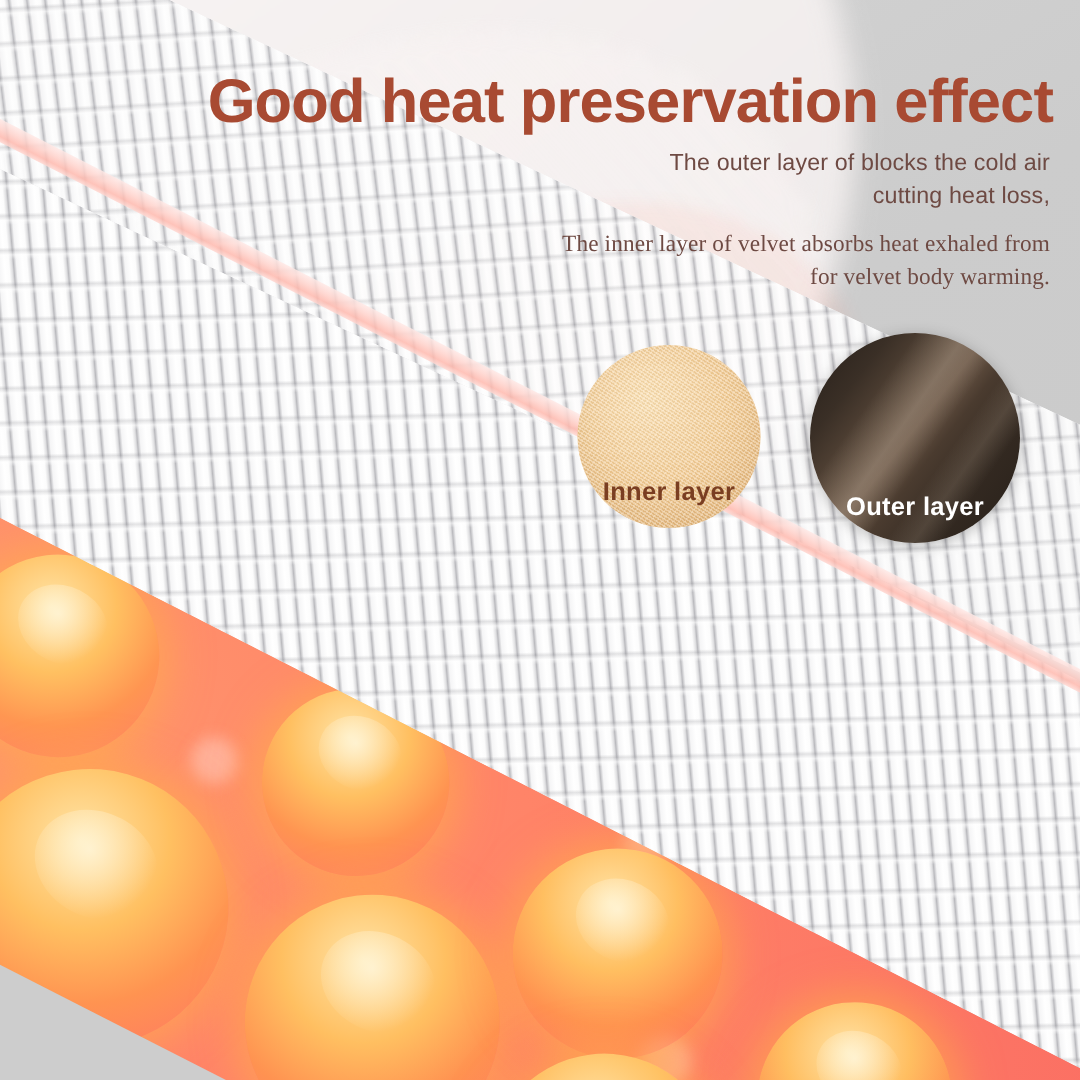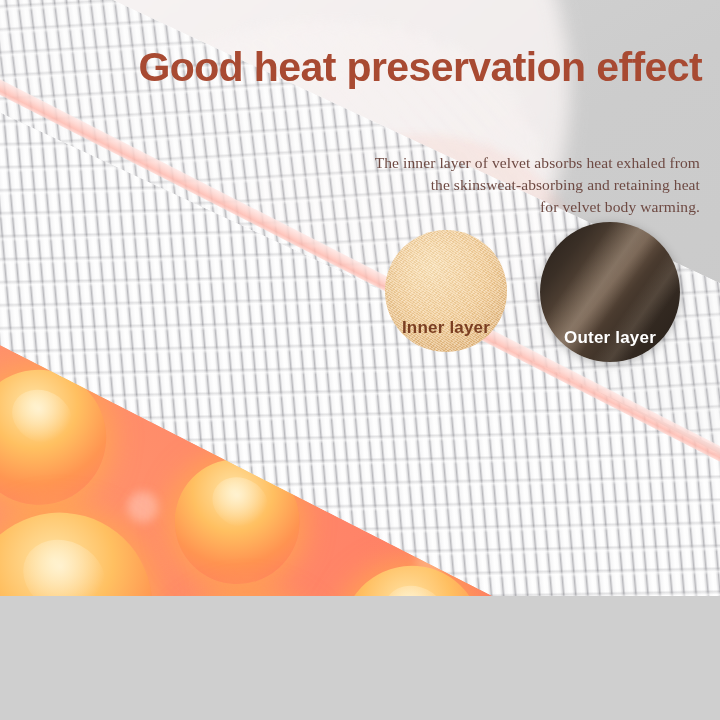--- a/index.html
+++ b/index.html
@@ -1,21 +1,21 @@
 <!DOCTYPE html>
 <html><head>
 <meta charset="utf-8">
 <style>
   html, body {
     margin: 0; padding: 0;
     background: #cfcfcf;
   }
   #stage {
     position: relative;
-    width: 720px; height: 596px;
+    width: 720px; height: 720px;
     overflow: hidden;
     background: #f9a8d4;
     font-family: "Liberation Sans", sans-serif;
   }
 
   
   .art { position:absolute; inset:0; }
 
   
   .bg-base {
@@ -268,24 +268,27 @@
     <div class="pink-edge" style="left:-230px; top:-38px; width:1220px; height:14px; transform:rotate(27deg); transform-origin:left top; opacity:.85;"></div>
 
     <div style="position:absolute; left:-340px; top:470px; width:820px; height:520px;
                 background:#cdcdcd; transform:rotate(27deg); transform-origin:left top;"></div>
     <div style="position:absolute; left:-620px; top:-430px; width:1100px; height:470px;
                 background:#d2d2d2; transform:rotate(-6deg); transform-origin:left top; filter:blur(2px);"></div>
   </div>
 
   <div class="headline">Good heat preservation effect</div>
 
+  <div class="para para-1">
+    <span class="line">The outer layer of blocks the cold air</span>
+    <span class="line">cutting heat loss,</span>
+  </div>
 
   <div class="para para-2">
     <span class="line">The inner layer  of velvet absorbs heat exhaled from</span>
-    <span class="line">the skinsweat-absorbing and retaining heat</span>
     <span class="line">for velvet body warming.</span>
   </div>
 
   <div class="swatch" id="swatch-inner">
     <div class="noise"></div>
     <span class="swatch-label">Inner layer</span>
   </div>
 
   <div class="swatch" id="swatch-outer">
     <div class="sheen"></div>

